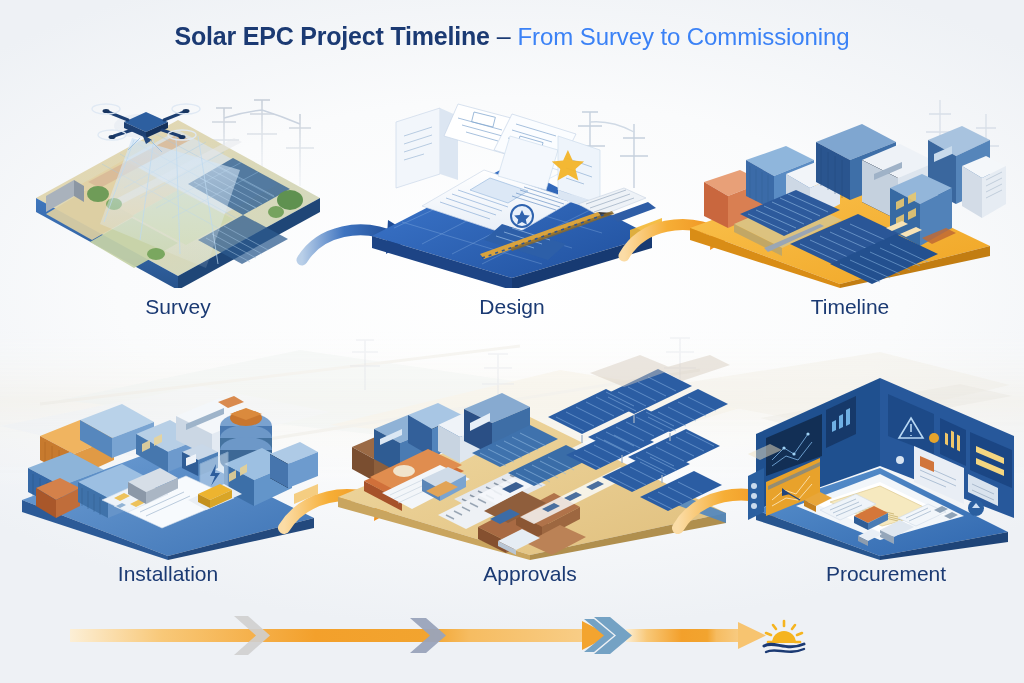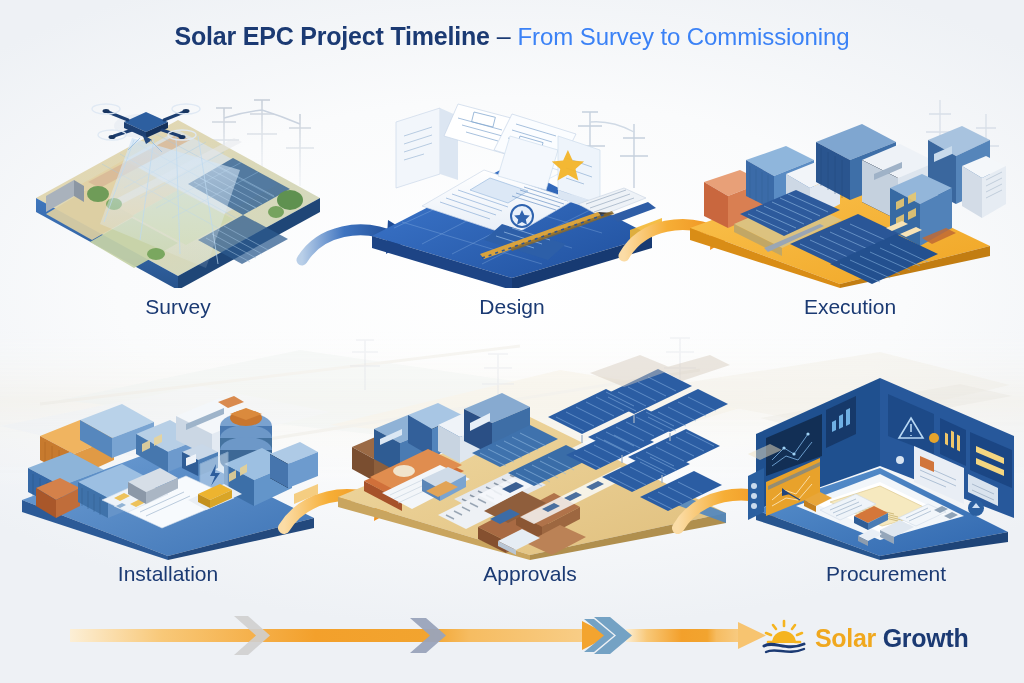--- a/index.html
+++ b/index.html
@@ -424,21 +424,21 @@
       <path d="M74,170 L130,146 L134,148 L78,174 Z" fill="#9aa6b4"></path>
     </g>
 
     <path d="M232,160 L256,150 L266,155 L242,166 Z" fill="#c06a34" opacity=".85"></path>
     <g fill="#f7e3b6">
       <path d="M196,150 L212,143 L218,146 L202,153 Z"></path>
       <path d="M210,156 L226,149 L232,152 L216,159 Z"></path>
     </g>
   </svg>
 </div>
-<div class="stage-label" id="label-approvals">Execution</div>
+<div class="stage-label" id="label-approvals">Timeline</div>
 
 <div class="stage" id="stage-procurement">
   <svg class="scene" viewBox="0 0 300 200">
     <defs>
       <linearGradient id="prTop" x1="0" y1="0" x2="1" y2="1">
         <stop offset="0%" stop-color="#6f9fd4"></stop>
           <stop offset="100%" stop-color="#3e74b6"></stop>
       </linearGradient>
     </defs>
 
@@ -879,14 +879,13 @@
         <path d="M33,7 L30,11"></path>
       <path d="M4,15 L9,17"></path>
         <path d="M40,15 L35,17"></path>
       <path d="M6,24 L11,24"></path>
         <path d="M38,24 L33,24"></path>
     </g>
     <path d="M10,25 A12,12 0 0 1 34,25 Z" fill="#f5b41f"></path>
     <path d="M2,28 C12,22 24,34 42,26" stroke="#1b3a73" stroke-width="3" fill="none" stroke-linecap="round"></path>
     <path d="M4,34 C14,29 26,38 42,31" stroke="#1b3a73" stroke-width="2.4" fill="none" stroke-linecap="round"></path>
   </svg>
-  <div class="logo-text"><span class="logo-solar">Solar</span><span> </span><span class="logo-growth">Growth</span></div>
 </div>
 
 </body></html>

